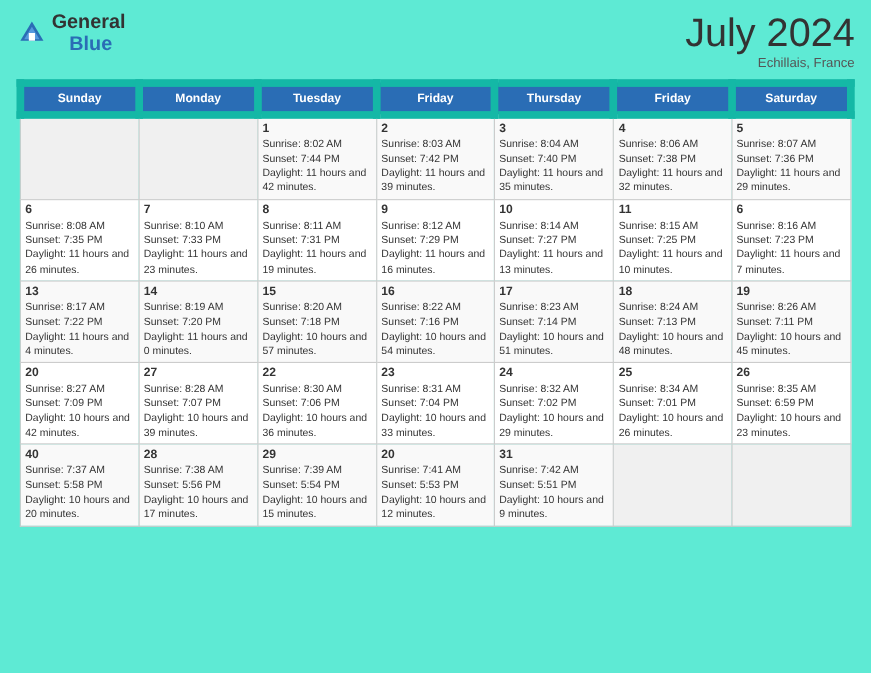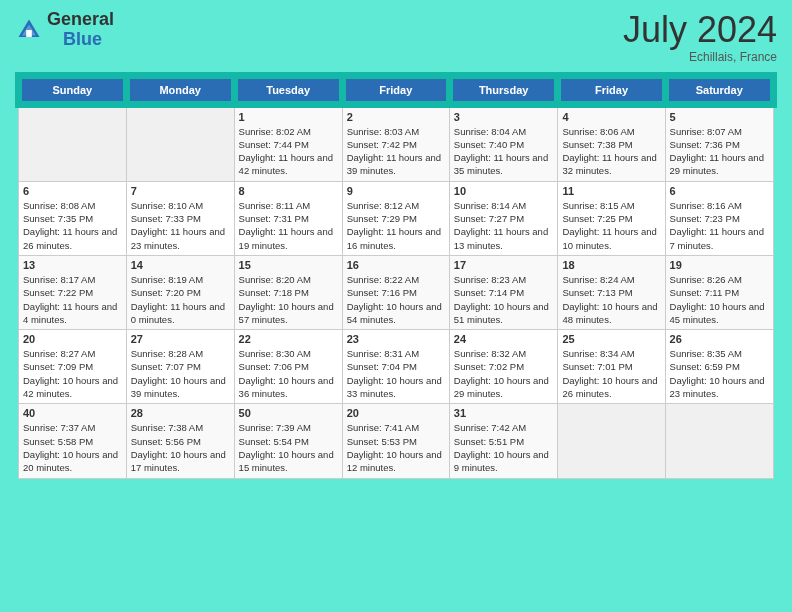--- a/index.html
+++ b/index.html
@@ -254,21 +254,21 @@
         <tr>
           <td>
             <span class="day-num">40</span>
             <div class="day-info">Sunrise: 7:37 AM<br>Sunset: 5:58 PM<br>Daylight: 10 hours and 20 minutes.</div>
           </td>
           <td>
             <span class="day-num">28</span>
             <div class="day-info">Sunrise: 7:38 AM<br>Sunset: 5:56 PM<br>Daylight: 10 hours and 17 minutes.</div>
           </td>
           <td>
-            <span class="day-num">50</span>
+            <span class="day-num">29</span>
             <div class="day-info">Sunrise: 7:39 AM<br>Sunset: 5:54 PM<br>Daylight: 10 hours and 15 minutes.</div>
           </td>
           <td>
             <span class="day-num">20</span>
             <div class="day-info">Sunrise: 7:41 AM<br>Sunset: 5:53 PM<br>Daylight: 10 hours and 12 minutes.</div>
           </td>
           <td>
             <span class="day-num">31</span>
             <div class="day-info">Sunrise: 7:42 AM<br>Sunset: 5:51 PM<br>Daylight: 10 hours and 9 minutes.</div>
           </td>

